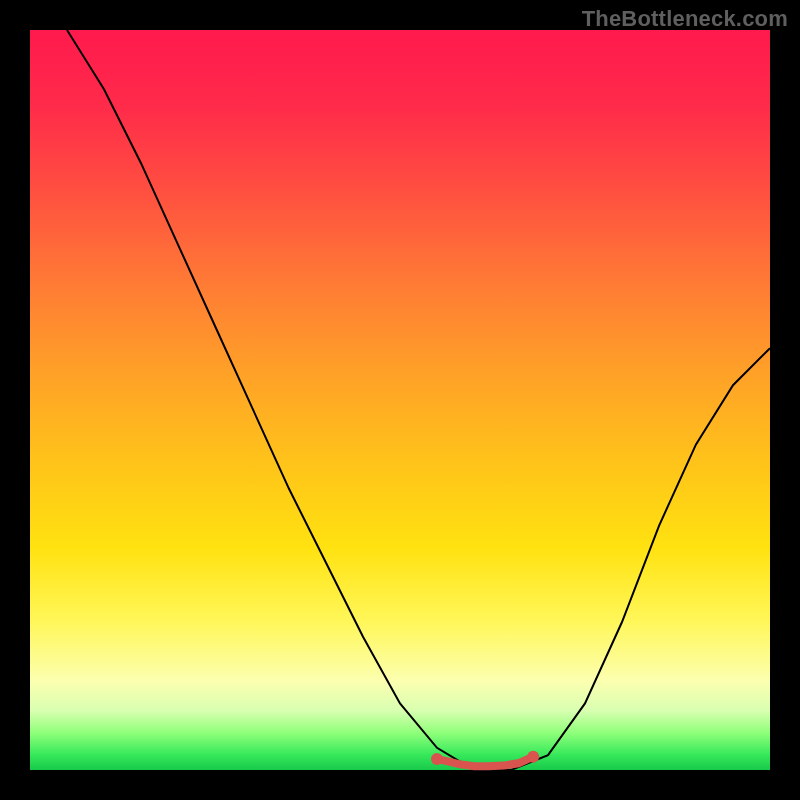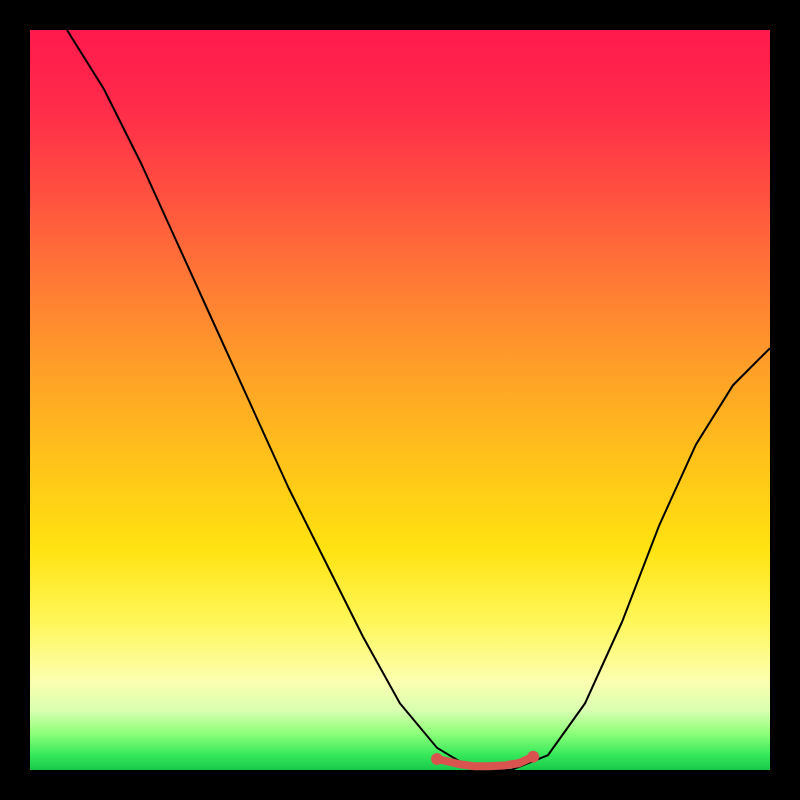--- a/index.html
+++ b/index.html
@@ -69,20 +69,21 @@
     stroke-linecap: round;
   }
   .red-dot {
     fill: #d9534f;
   }
 </style>
 </head>
 <body>
 
 <div class="frame">
+  <div class="watermark">TheBottleneck.com</div>
   <div class="plot-area">
     <svg class="curves" viewBox="0 0 740 740">
       <path id="main-curve" class="curve-main" d="M37.0 0.0 L74.0 59.2 L111.0 133.2 L148.0 214.6 L185.0 296.0 L222.0 377.4 L259.0 458.8 L296.0 532.8 L333.0 606.8 L370.0 673.4 L407.0 717.8 L444.0 740.0 L481.0 740.0 L518.0 725.2 L555.0 673.4 L592.0 592.0 L629.0 495.8 L666.0 414.4 L703.0 355.2 L740.0 318.2"></path>
       <path id="red-curve" class="curve-red" d="M407.0 728.9 L429.2 734.1 L444.0 736.3 L458.8 736.3 L473.6 735.6 L488.4 733.3 L503.2 726.7"></path>
       <circle id="dot-start" class="red-dot" r="6" cx="407.00000000000006" cy="728.9"></circle>
       <circle id="dot-end" class="red-dot" r="6" cx="503.20000000000005" cy="726.68"></circle>
     </svg>
   </div>
 </div>
 

